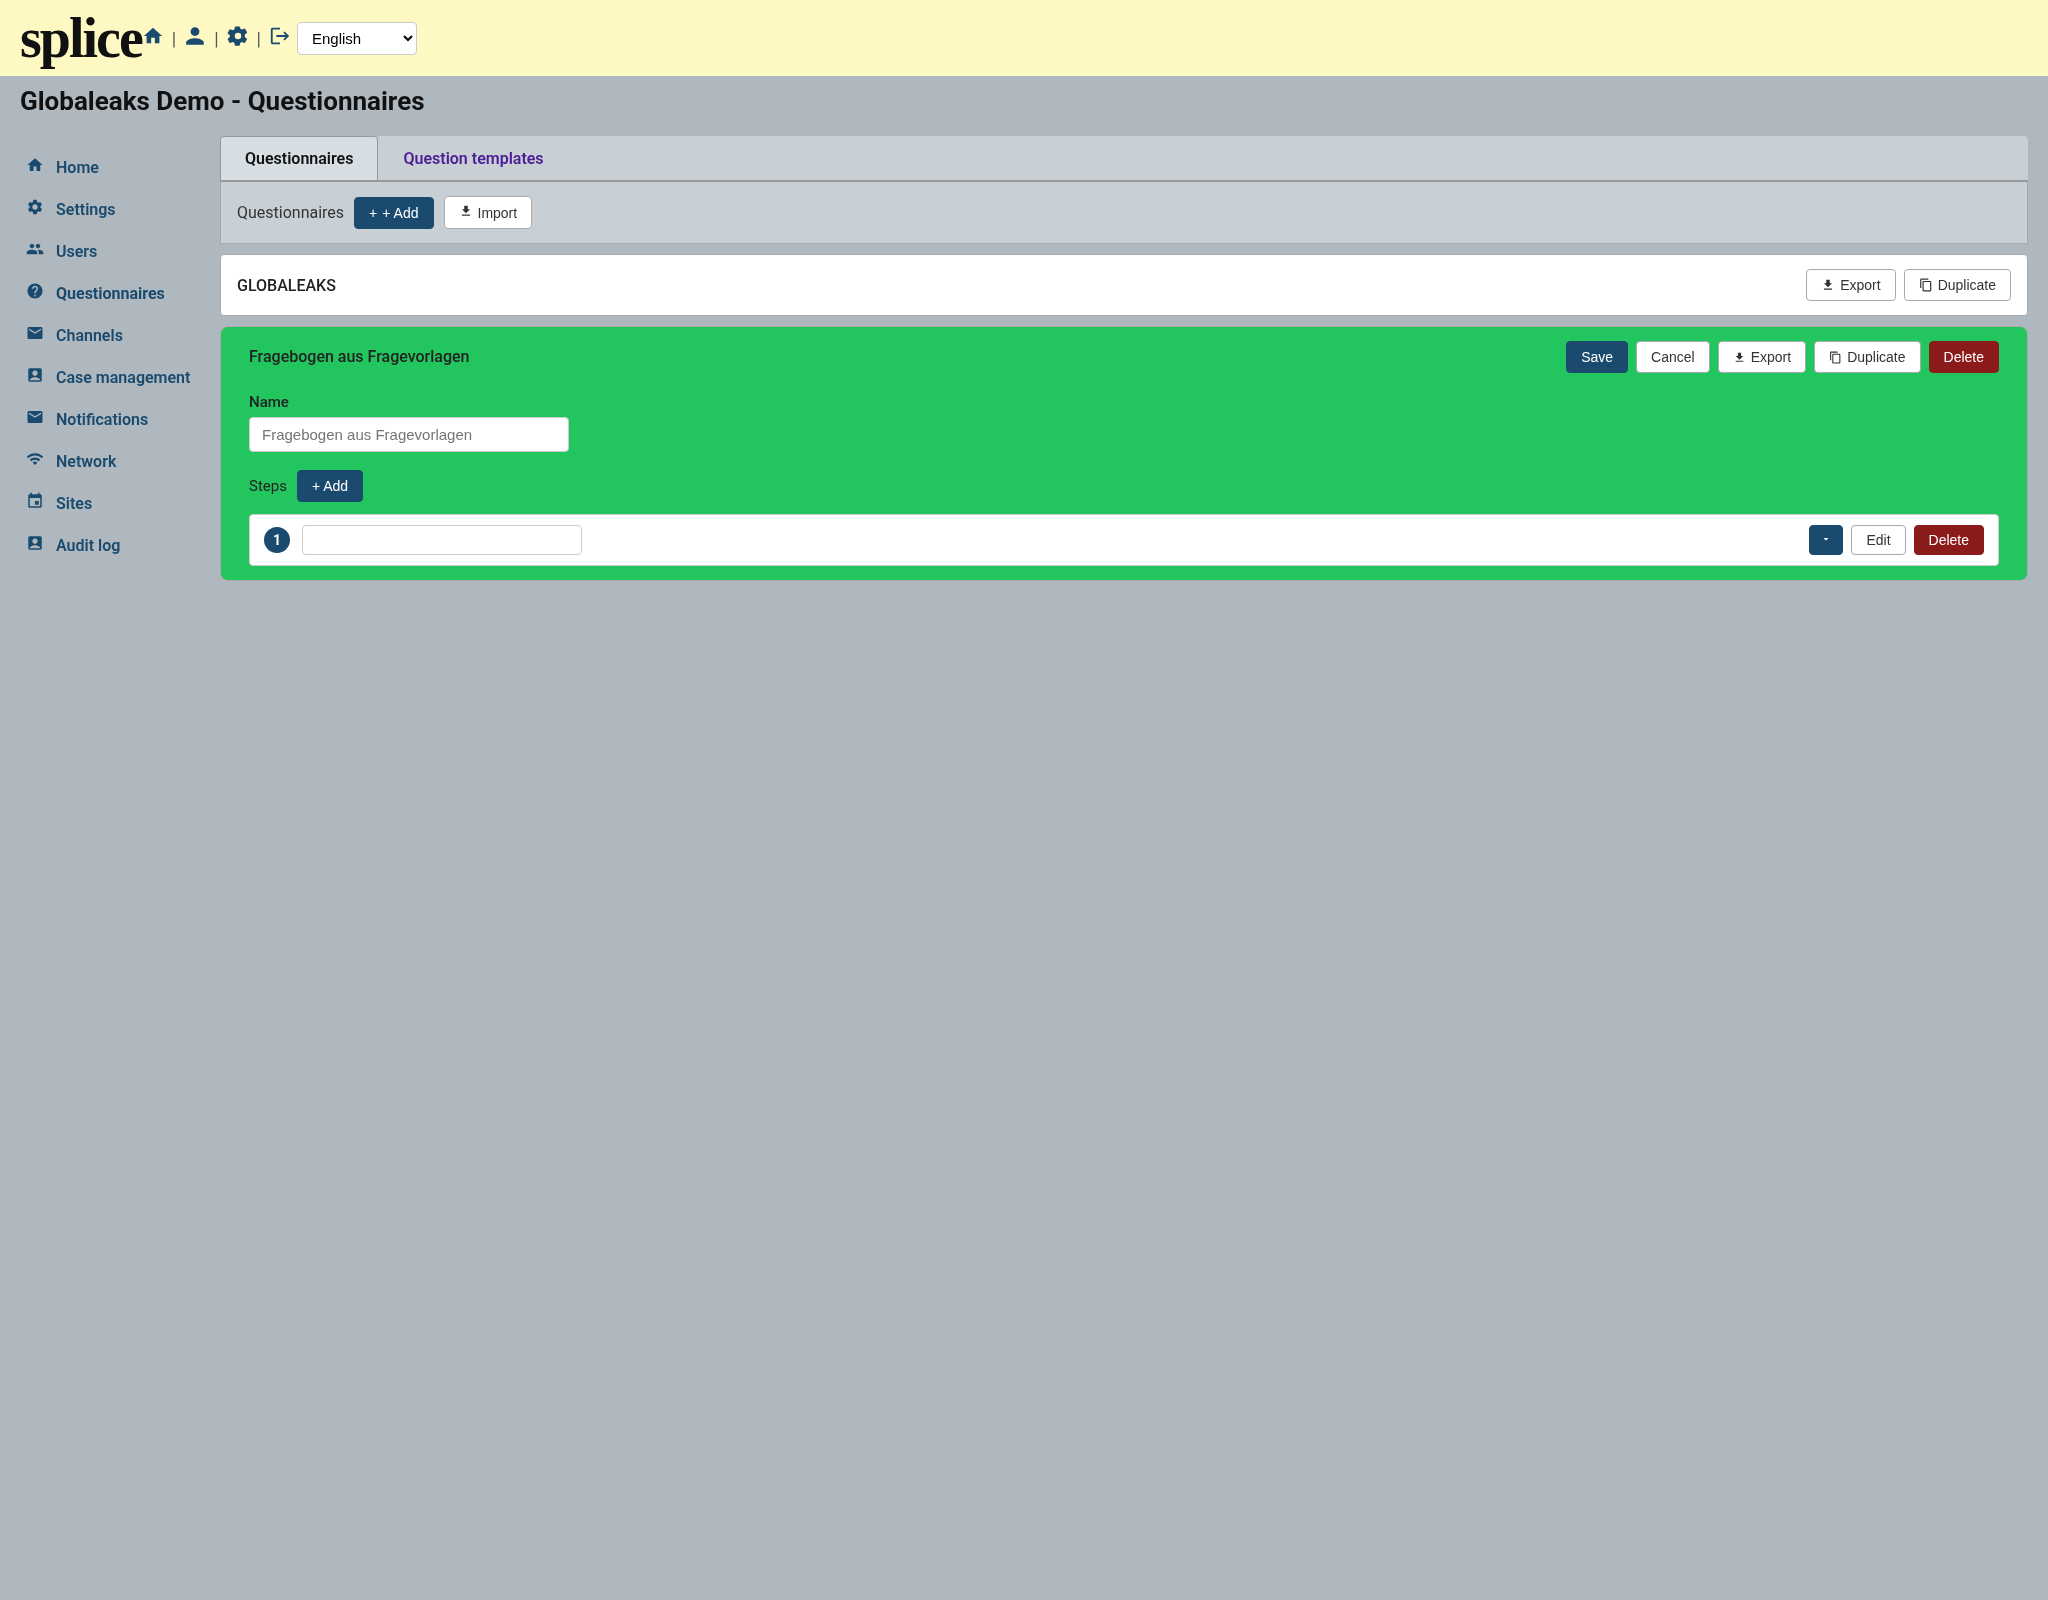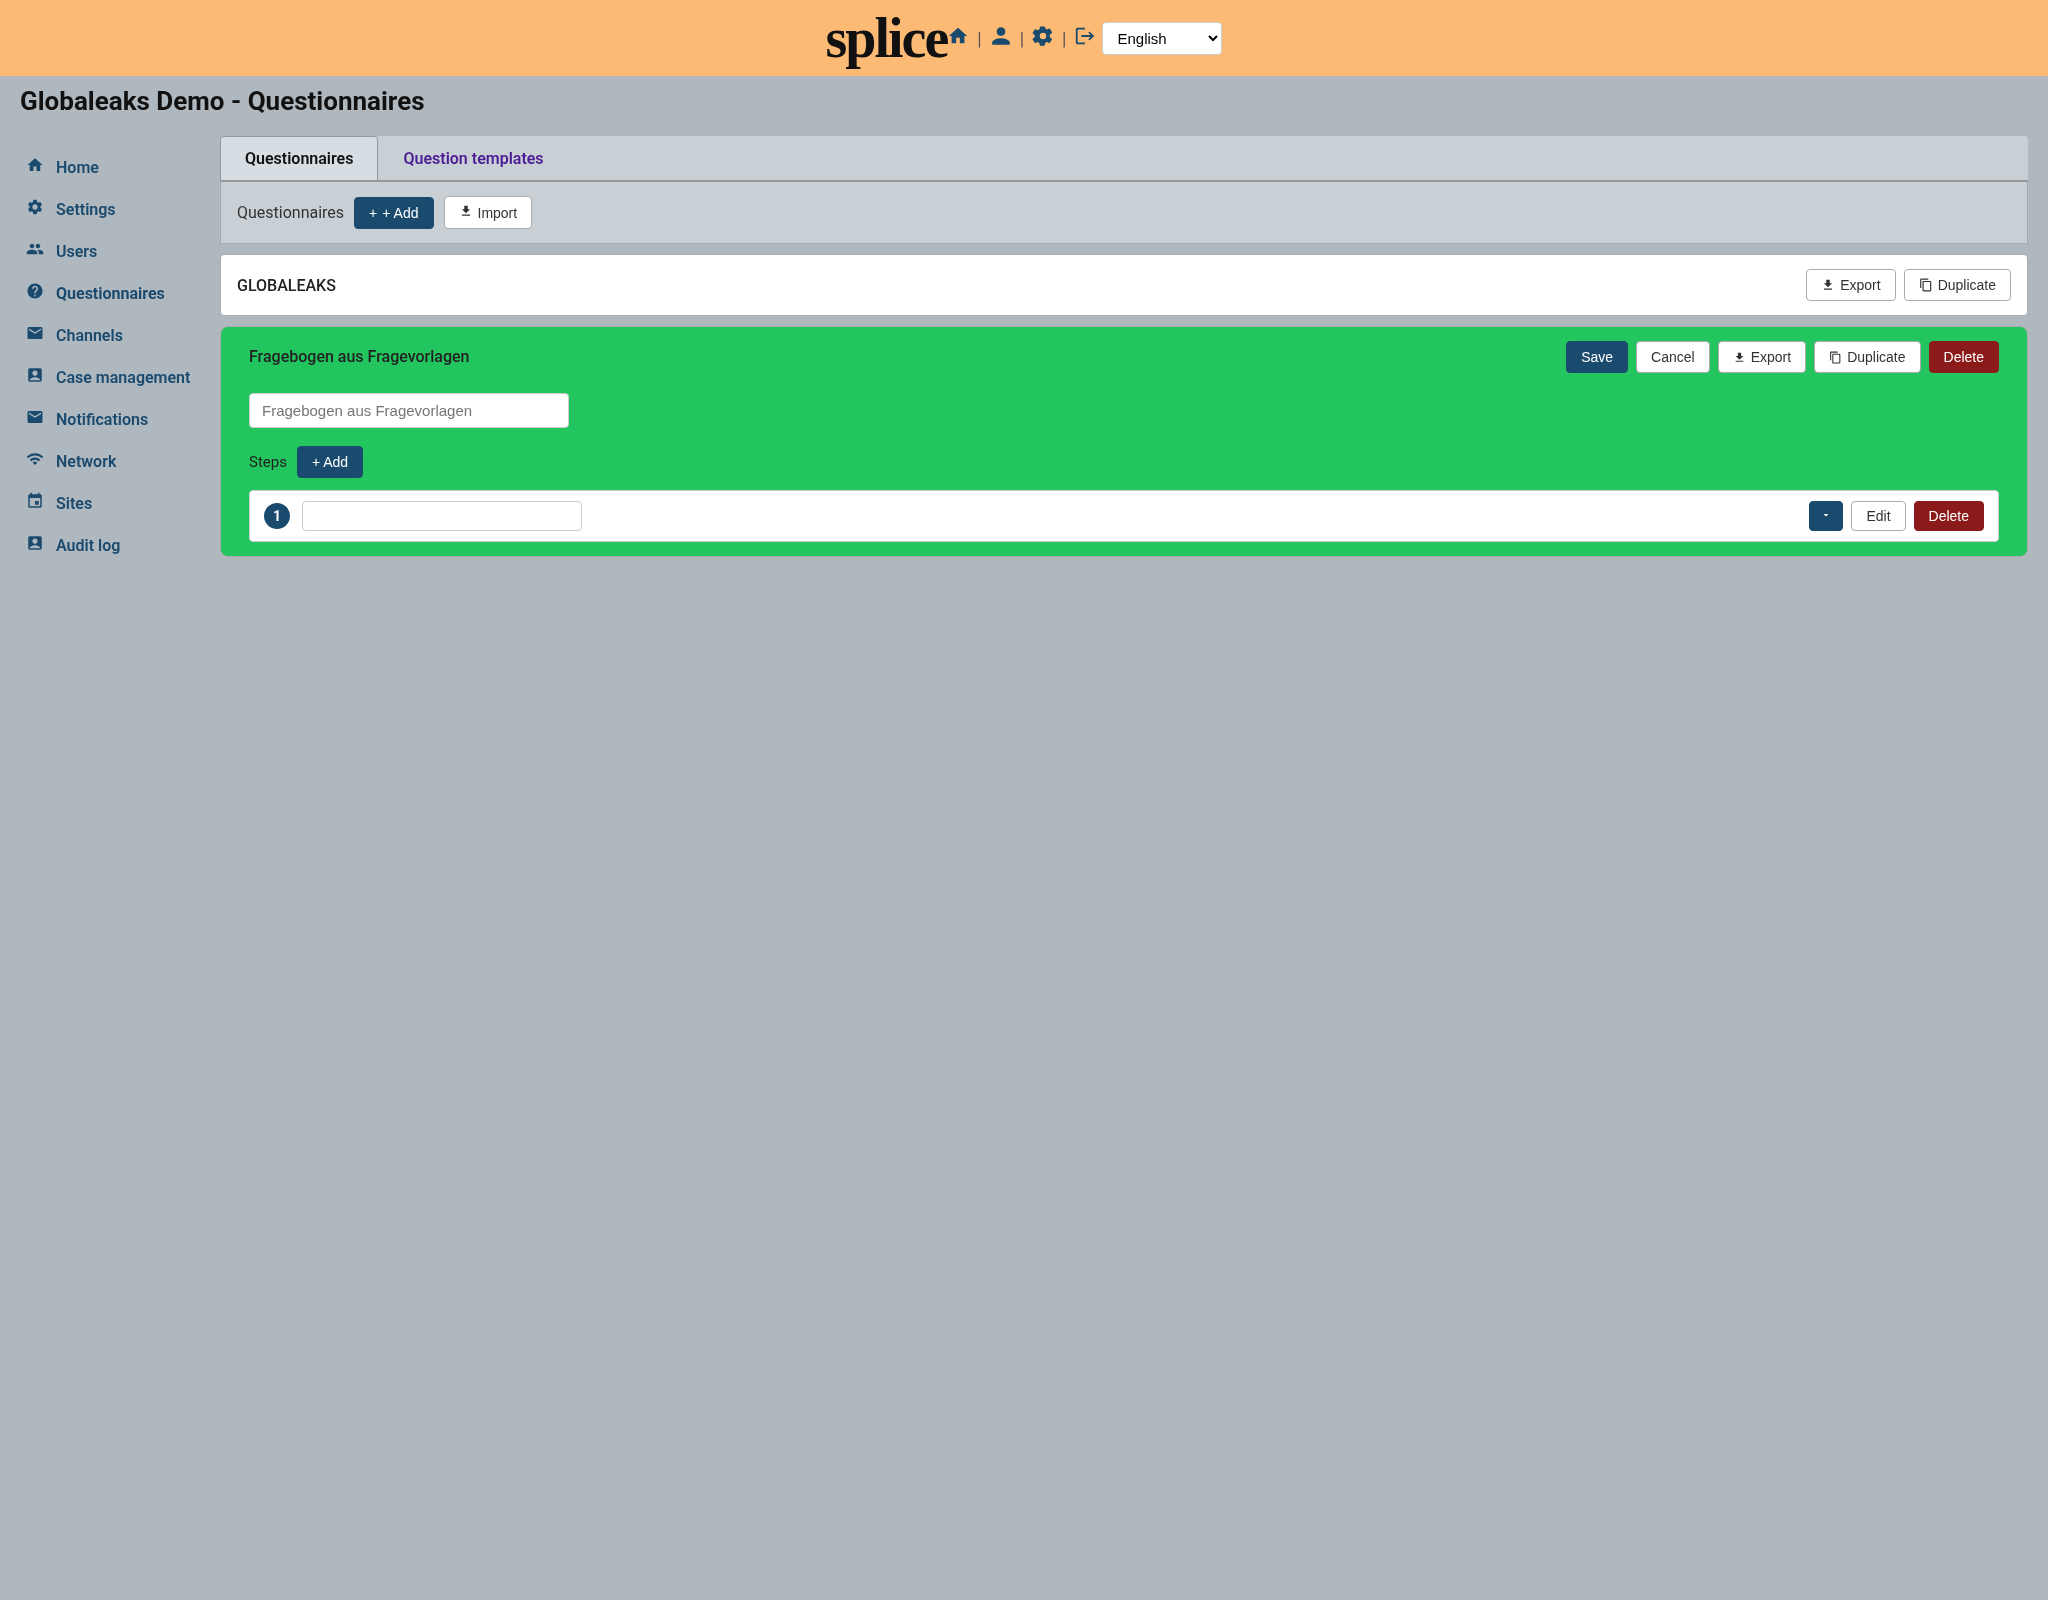--- a/index.html
+++ b/index.html
@@ -7,23 +7,23 @@
       background-color: #b0b8bf;
       font-family: -apple-system, BlinkMacSystemFont, 'Segoe UI', Roboto, Arial, sans-serif;
       font-size: 16px;
       color: #333;
     }
 
     
     .header {
       display: flex;
       align-items: center;
-      justify-content: center;
-      padding: 10px 5px;
-      background-color: #fdba74;
+      justify-content: flex-start;
+      padding: 10px 20px;
+      background-color: #fef9c3;
     }
     .logo {
       font-size: 56px;
       font-weight: 900;
       color: #111;
       letter-spacing: -2px;
       font-family: Georgia, serif;
       line-height: 1;
     }
     .header-icons {
@@ -535,20 +535,21 @@
               </svg>
             <span>Duplicate</span>
           </button>
           <button class="btn btn-danger">
             <span>Delete</span>
           </button>
         </div>
       </div>
 
       <div class="form-group">
+        <label class="form-label">Name</label>
         <input type="text" class="form-input" placeholder="Fragebogen aus Fragevorlagen" style="">
       </div>
 
       <div class="steps-header">
         <span class="steps-label">Steps</span>
         <button class="btn btn-primary">
           <span>+ Add</span>
         </button>
       </div>
 

